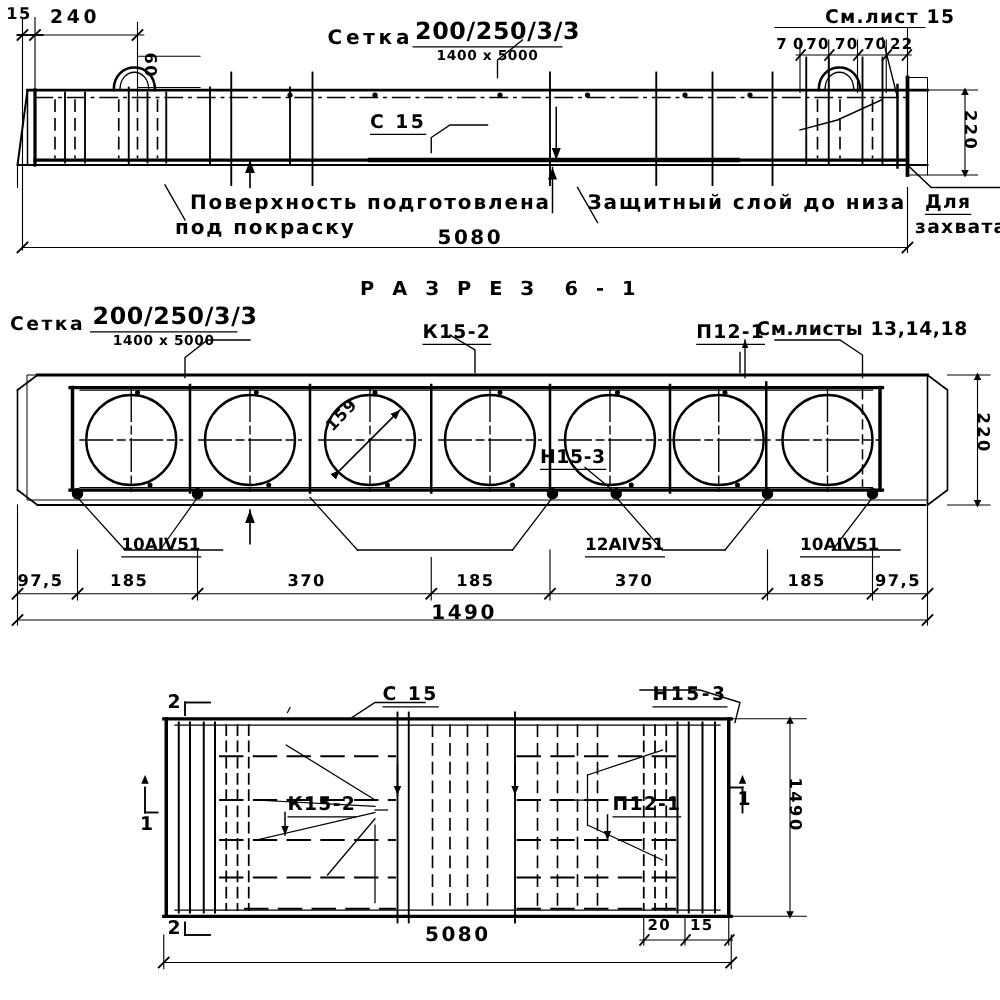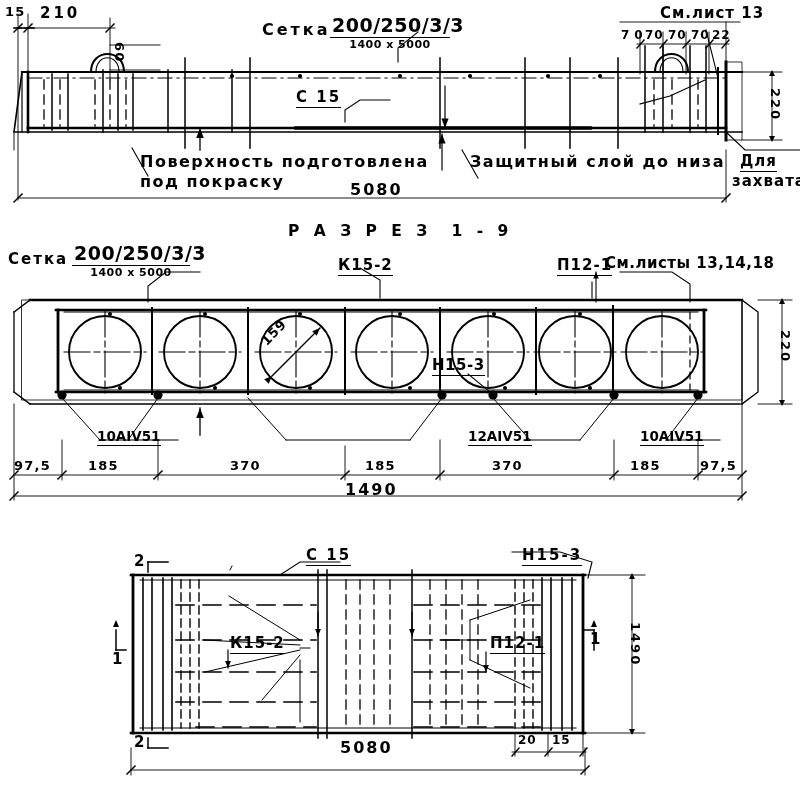--- a/index.html
+++ b/index.html
@@ -434,50 +434,50 @@
   <g stroke-width="1.4">
     <line x1="512" y1="756" x2="519" y2="748"></line>
     <line x1="545" y1="756" x2="552" y2="748"></line>
     <line x1="580" y1="756" x2="587" y2="748"></line>
   </g>
 
   </g>
 </svg>
 
 <div class="lbl dim" style="left:5px;top:4px;">15</div>
-<div class="lbl dim" style="left:40px;top:4px;font-size:15px;letter-spacing:3px;">210</div>
+<div class="lbl dim" style="left:40px;top:4px;font-size:15px;letter-spacing:3px;">240</div>
 <div class="lbl dim rot90" style="left:127px;top:42px;transform:rotate(90deg);">60</div>
 
 <div class="lbl t14" style="left:262px;top:20px;letter-spacing:3px;">Сетка</div>
 <div class="frac" style="left:330px;top:16px;width:120px;">
   <span class="num">200/250/3/3</span>
   <span class="den">1400 x 5000</span>
 </div>
 
 <div class="lbl t13 ul" style="left:296px;top:88px;letter-spacing:2px;">С 15</div>
 
-<div class="lbl t13" style="left:660px;top:4px;letter-spacing:1px;">См.лист 13</div>
+<div class="lbl t13" style="left:660px;top:4px;letter-spacing:1px;">См.лист 15</div>
 
 <div class="lbl" style="left:621px;top:28px;font-size:12px;font-weight:700;letter-spacing:5px;"><span>70</span></div>
 <div class="lbl" style="left:645px;top:28px;font-size:12px;font-weight:700;">70</div>
 <div class="lbl" style="left:668px;top:28px;font-size:12px;font-weight:700;">70</div>
 <div class="lbl" style="left:691px;top:28px;font-size:12px;font-weight:700;">70</div>
 <div class="lbl" style="left:712px;top:28px;font-size:12px;font-weight:700;">22</div>
 
 <div class="lbl dim rot90" style="left:783px;top:88px;transform:rotate(90deg);letter-spacing:2px;">220</div>
 
-<div class="lbl t14" style="left:140px;top:152px;letter-spacing:1.5px;text-align:center;">Поверхность подготовлена</div>
+<div class="lbl t14" style="left:152px;top:152px;letter-spacing:1.5px;text-align:center;">Поверхность подготовлена</div>
 <div class="lbl t14" style="left:470px;top:152px;letter-spacing:1.5px;">Защитный слой до низа</div>
 <div class="lbl t14" style="left:140px;top:172px;letter-spacing:1.5px;">под покраску</div>
 <div class="lbl t13 ul" style="left:740px;top:152px;letter-spacing:1px;">Для</div>
 <div class="lbl t13" style="left:732px;top:172px;letter-spacing:1px;">захвата</div>
 
 <div class="lbl" style="left:350px;top:180px;font-size:16px;font-weight:700;letter-spacing:2px;">5080</div>
 
-<div class="lbl sec-title" style="left:288px;top:222px;">Р А З Р Е З  1 - 9</div>
+<div class="lbl sec-title" style="left:288px;top:222px;">Р А З Р Е З  6 - 1</div>
 
 <div class="lbl t13" style="left:8px;top:250px;letter-spacing:2px;">Сетка</div>
 <div class="frac" style="left:72px;top:244px;width:118px;">
   <span class="num">200/250/3/3</span>
   <span class="den">1400 x 5000</span>
 </div>
 
 <div class="lbl t13 ul" style="left:338px;top:256px;letter-spacing:1px;">К15-2</div>
 <div class="lbl t13 ul" style="left:557px;top:256px;letter-spacing:1px;">П12-1</div>
 <div class="lbl t13" style="left:605px;top:254px;letter-spacing:0.5px;">См.листы 13,14,18</div>

